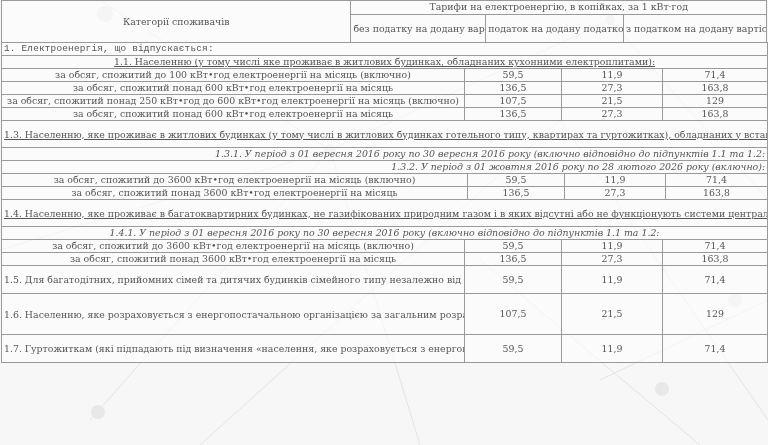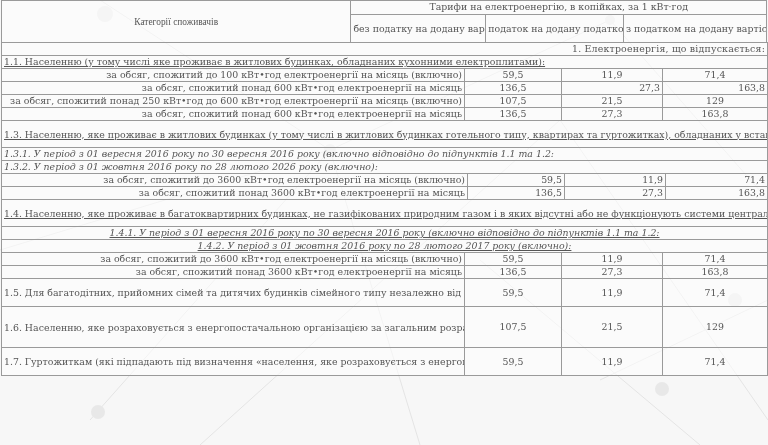--- a/index.html
+++ b/index.html
@@ -22,31 +22,31 @@
     background:rgba(255,255,255,0.55);
   }
   table.tariff td, table.tariff th {
     border:1px solid #9a9a9a;
     padding:0 2px;
     font-weight:normal;
     vertical-align:middle;
     white-space:nowrap;
     overflow:hidden;
   }
-  .h-cat { text-align:center; height:41px;font-family:Liberation Serif, serif; }
+  .h-cat { text-align:center; height:41px; }
   .h-top { text-align:center; height:11px; }
   .h-sub { text-align:center; white-space:normal; line-height:13px; height:26px; }
-  .sec { text-align:right; font-weight:bold; height:12px; letter-spacing:0.2px; }
-  .sub { text-decoration:underline; height:12px; }
+  .sec { text-align:left; font-weight:bold; height:12px; letter-spacing:0.2px;font-family:Liberation Mono, monospace; }
+  .sub { text-align:center; text-decoration:underline; height:12px; }
   .sub-left { text-align:left; text-decoration:underline; white-space:normal; }
-  .ital-left { font-style:italic; text-align:left; }
-  .ital-center { font-style:italic; text-align:center;text-decoration:underline; }
+  .ital-left { font-style:italic; text-align:right; }
+  .ital-center { font-style:italic; text-align:center; }
   .row td { height:12px; }
   .c { text-align:center; }
-  .l { text-align:right; }
+  .l { text-align:center; }
   .wrapcell { white-space:normal; line-height:13px; }
   .tall2 td { height:27px; }
   .tall3 td { height:40px; }
 </style>
 </head>
 <body>
 
 <svg class="bg" width="768" height="445" viewBox="0 0 768 445">
   <g stroke="#e4e4e4" stroke-width="1" fill="none">
     <line x1="100" y1="0" x2="330" y2="150"></line>
@@ -174,23 +174,20 @@
     <col style="width:101px">
     <col style="width:105px">
   </colgroup>
   <tbody>
         <tr>
           <td class="sub wrapcell" colspan="4" style="height:26px;line-height:13px">1.4. Населенню, яке проживає в багатоквартирних будинках, не газифікованих природним газом і в яких відсутні або не функціонують системи централізованого теплопостачання (у тому числі в сільській місцевості):</td>
         </tr>
   <tr>
           <td class="ital-center" colspan="4" style="height:12px">1.4.1. У період з 01 вересня 2016 року по 30 вересня 2016 року (включно відповідно до підпунктів 1.1 та 1.2:</td>
         </tr>
-  <tr>
-          <td class="ital-center" colspan="4" style="height:12px">1.4.2. У період з 01 жовтня 2016 року по 28 лютого 2017 року (включно):</td>
-        </tr>
   <tr class="row">
     <td class="l">за обсяг, спожитий до 3600 кВт•год електроенергії на місяць (включно)</td>
     <td class="c">59,5</td>
     <td class="c">11,9</td>
     <td class="c">71,4</td>
   </tr>
   <tr class="row">
     <td class="l">за обсяг, спожитий понад 3600 кВт•год електроенергії на місяць</td>
     <td class="c">136,5</td>
     <td class="c">27,3</td>

